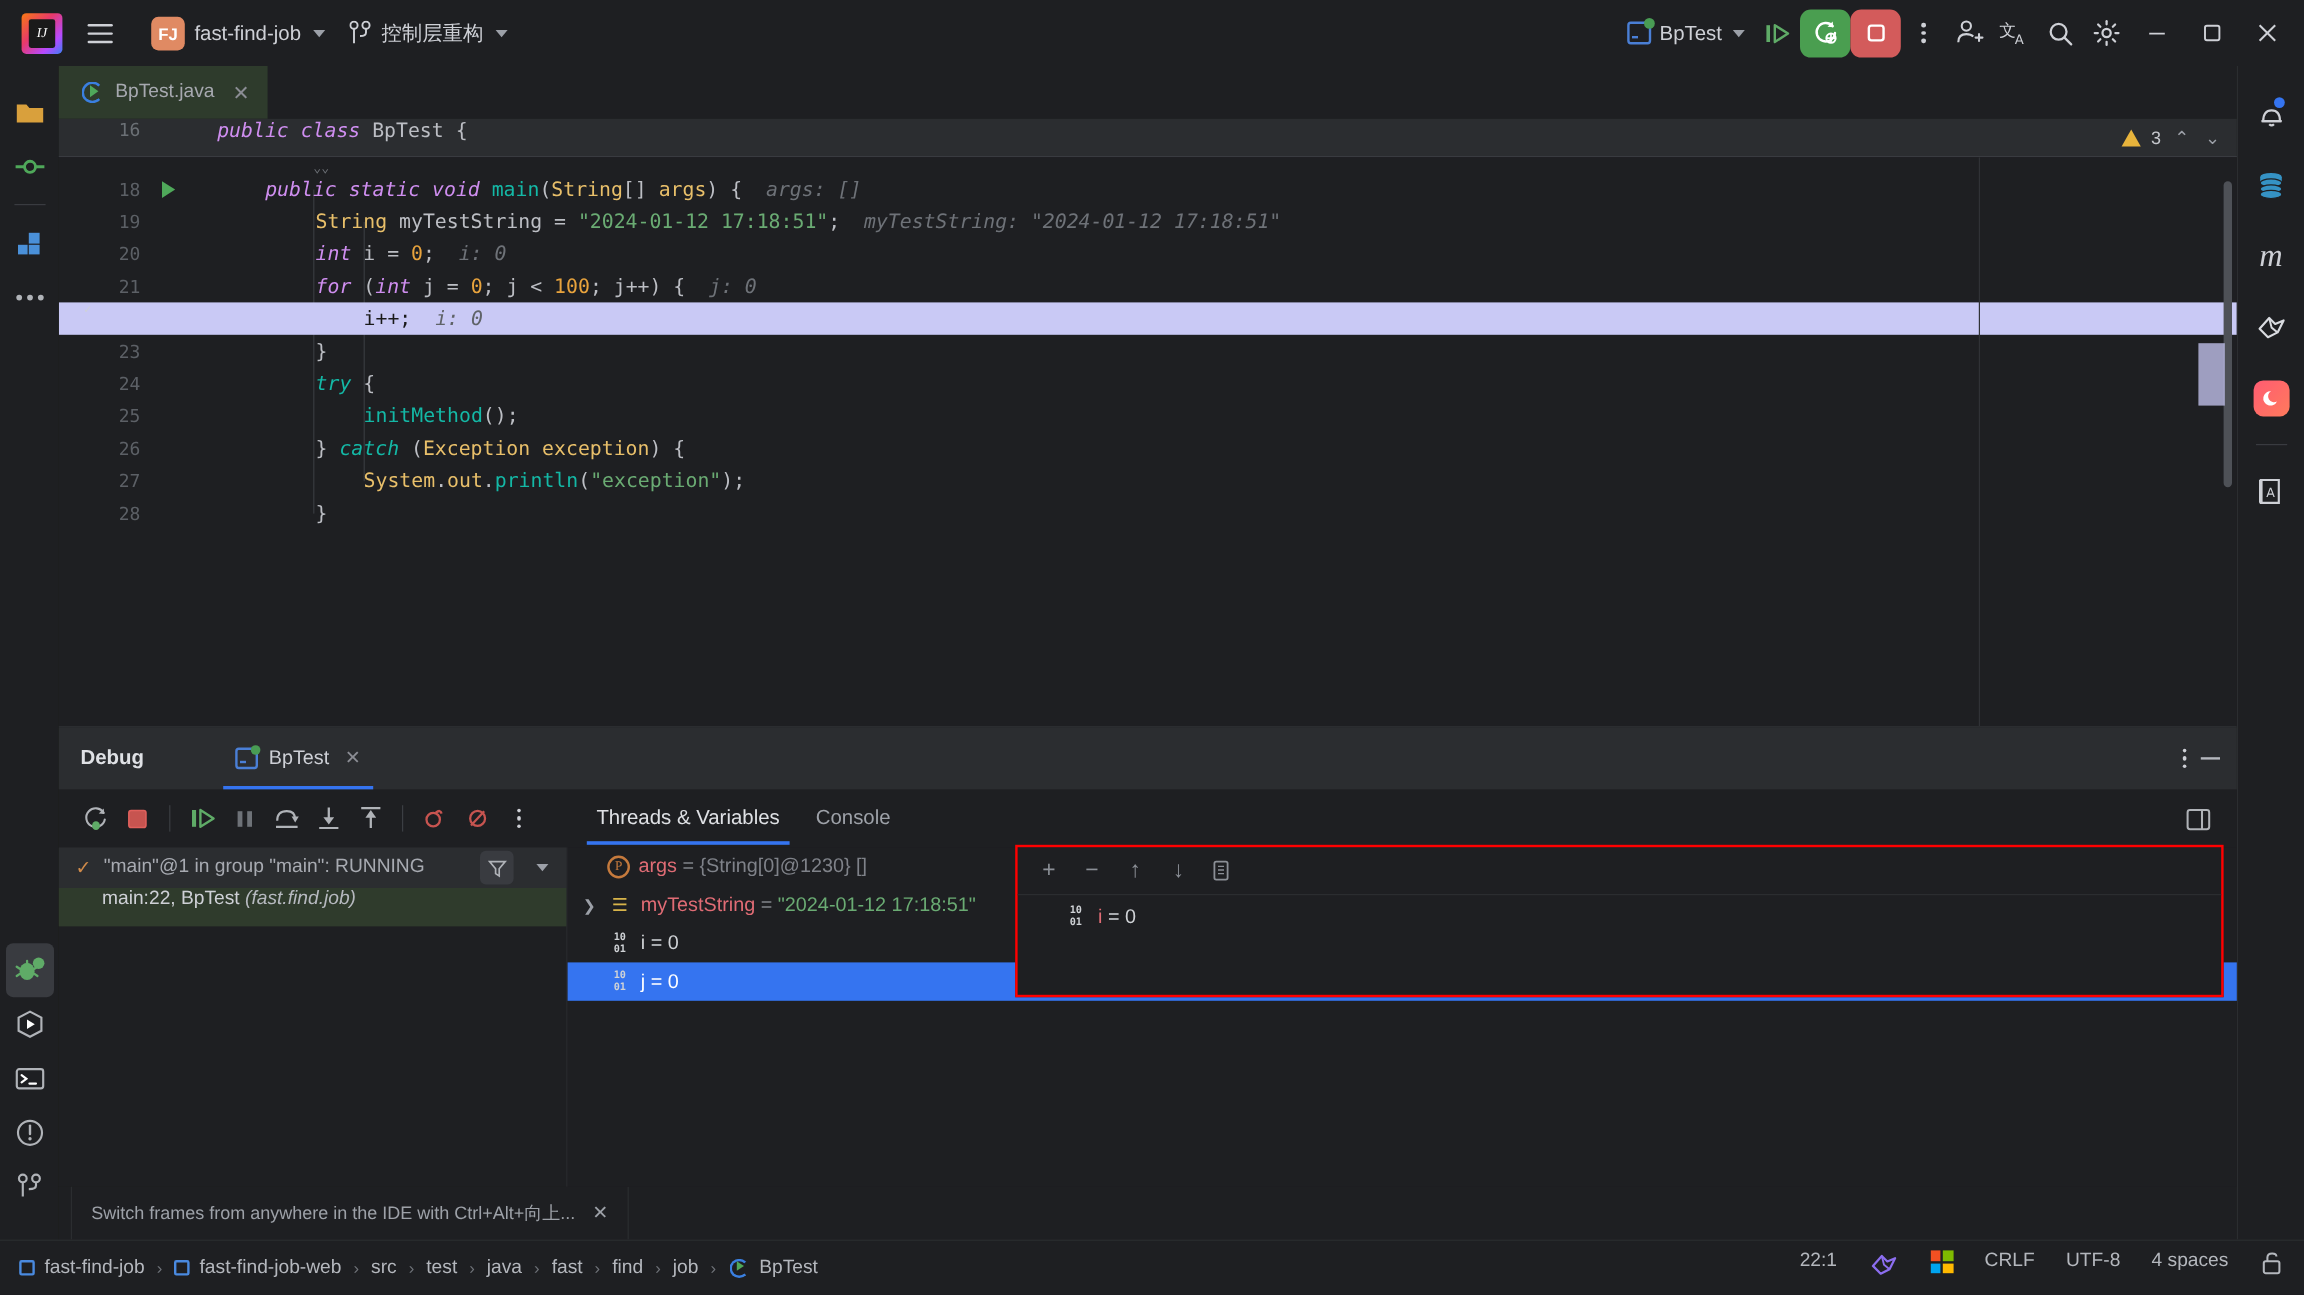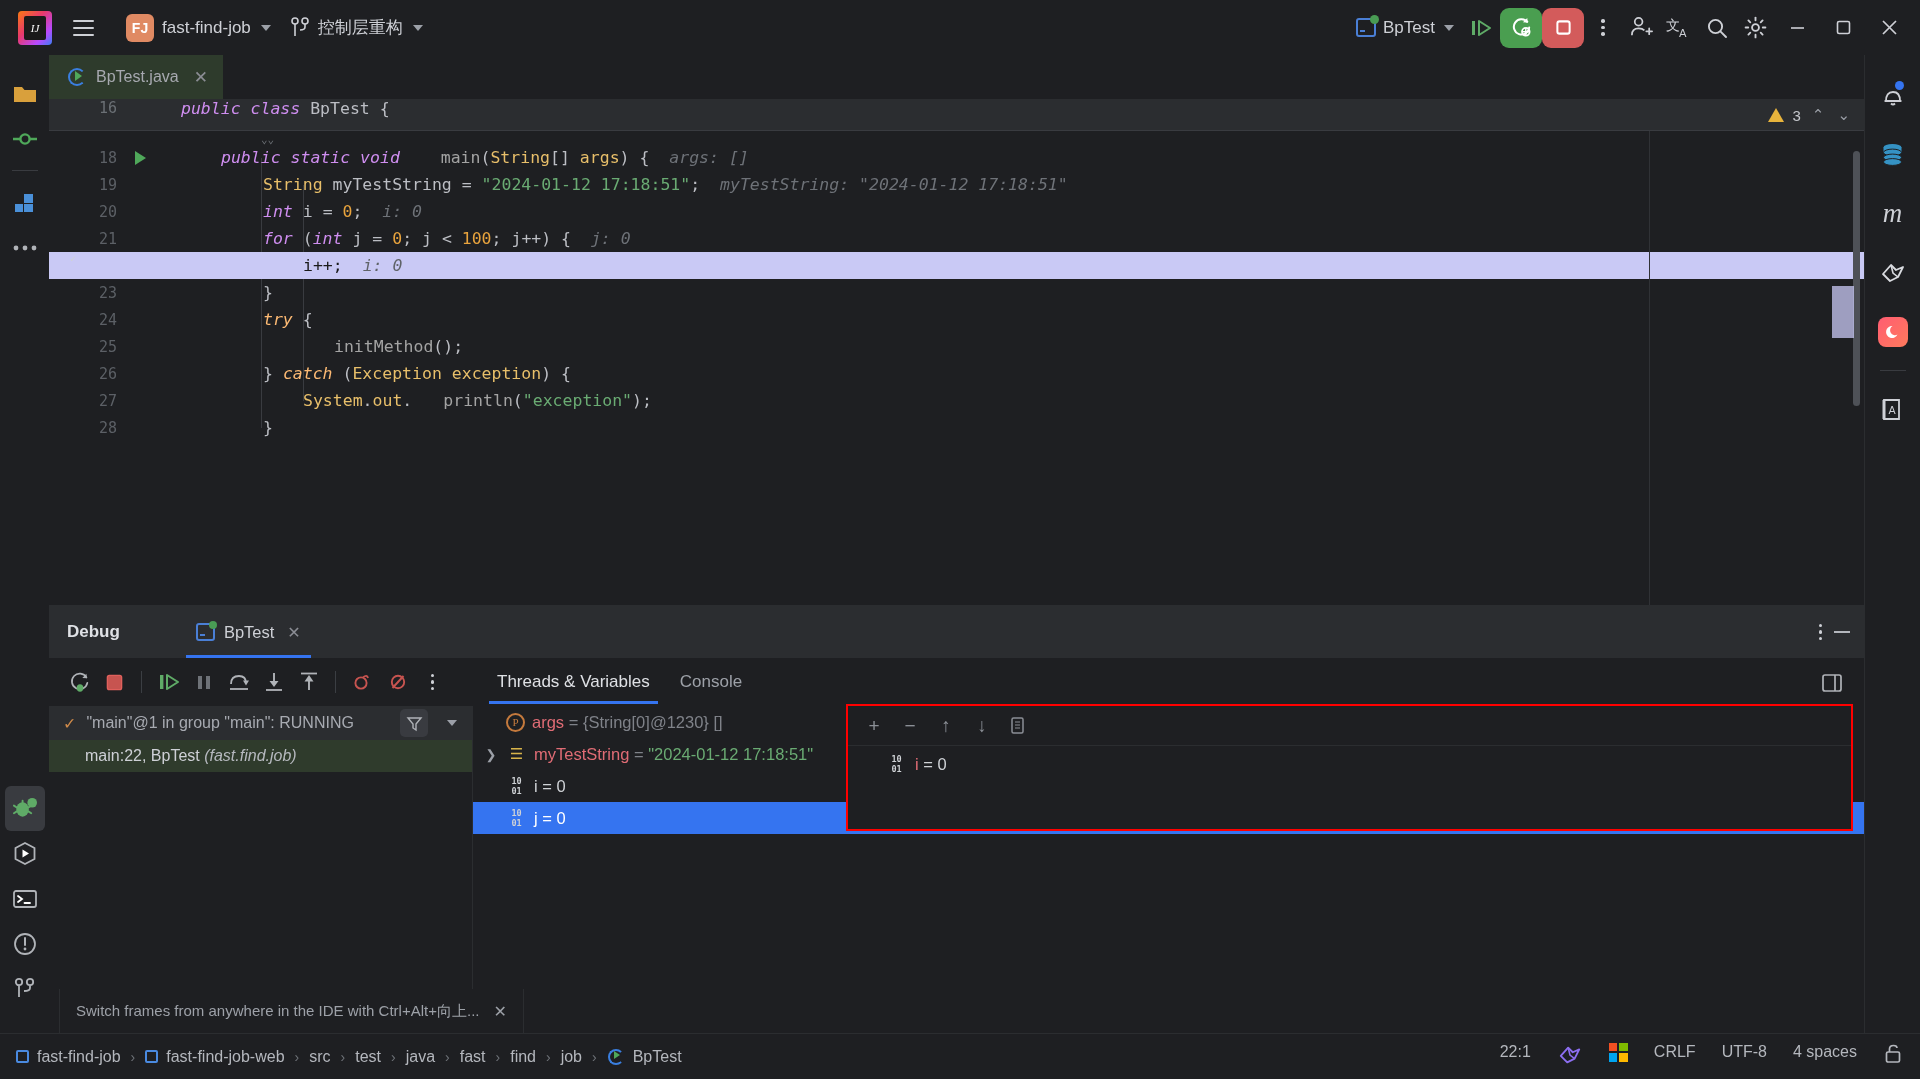--- a/index.html
+++ b/index.html
@@ -96,24 +96,24 @@
       font-size: 15px; flex: none; font-family: "DejaVu Sans Mono", monospace; }
   .gmark { width: 52px; min-width: 52px; flex: none; display: flex; align-items: center; padding-left: 6px; }
   .codetext { flex: 1 1 auto; white-space: pre; }
   .hl { background: #c9c9f5; }
   .hl .gutter { color: #5c6066; }
   .hl .codetext { color: #1a1a1a; }
   .sticky .gutter { color: #6b7075; }
 
   
   .kw { color: #cf8ef0; font-style: italic; }
-  .kw2 { color: #fdba74; font-style: italic; }
+  .kw2 { color: #14b8a6; font-style: italic; }
   .ty { color: #e8bf6a; }
   .id { color: #bcbec4; }
-  .fn { color: #a3a3a3; margin-left: 31px; }
+  .fn { color: #14b8a6; }
   .num { color: #e8a33d; }
   .str { color: #6aab73; }
   .pn { color: #bcbec4; }
   .hint { color: #6e7278; font-style: italic; }
   .hl .hint { color: #5f6368; }
 
   .run-arrow { width: 0; height: 0; border-left: 11px solid transparent;
       border-top: 7px solid transparent; border-bottom: 7px solid transparent; border-left-color: #4fa85a; }
   .bp { width: 19px; height: 19px; border-radius: 50%; background: #e05561; position: relative; }
   .bp:after { content: "✓"; position: absolute; right: -1px; top: -3px; font-size: 10px; color: #cfd2d6; }
@@ -148,21 +148,21 @@
       color: #9da1a8; cursor: pointer; position: relative; }
   .dtab.act { color: #dfe1e5; }
   .dtab.act:after { content:""; position: absolute; left: 6px; right: 6px; bottom: 0; height: 3px; background: #3574f0; }
 
   .dbg-main { flex: 1 1 auto; display: flex; min-height: 0; }
   .frames { width: 424px; min-width: 424px; background: #1e1f22; border-right: 1px solid #2b2d30; flex: none; }
   .thread-row { height: 34px; display: flex; align-items: center; gap: 10px; padding: 0 8px 0 14px;
       background: #2b2d30; cursor: pointer; }
   .thread-row .chk { color: #d08b4a; font-size: 16px; }
   .thread-row .lbl { font-size: 16px; color: #a7aab1; flex: 1 1 auto; }
-  .frame-row { height: 32px; display: flex; align-items: center; padding-left: 36px; background: #2f3b2c; cursor: pointer; }
+  .frame-row { height: 32px; display: flex; align-items: flex-start; padding-left: 36px; background: #2f3b2c; cursor: pointer; }
   .frame-row .lbl { font-size: 16px; color: #ced0d6; }
   .frame-row .pkg { font-style: italic; color: #b6b9bf; }
 
   .vars { flex: 1 1 auto; background: #1e1f22; min-width: 0; position: relative; }
   .var-row { height: 32px; display: flex; align-items: center; gap: 7px; padding-left: 10px; cursor: pointer; }
   .var-row.sel { background: #3574f0; }
   .var-arrow { width: 16px; color: #9ca0a8; font-size: 13px; text-align: center; flex: none; }
   .vi { width: 21px; height: 21px; flex: none; display: flex; align-items: center; justify-content: center;
       font-size: 8.5px; line-height: 8.5px; font-family: "DejaVu Sans Mono", monospace; }
   .vi.p { border: 2px solid #c57a3d; border-radius: 50%; color: #c57a3d; font-size: 11px;

